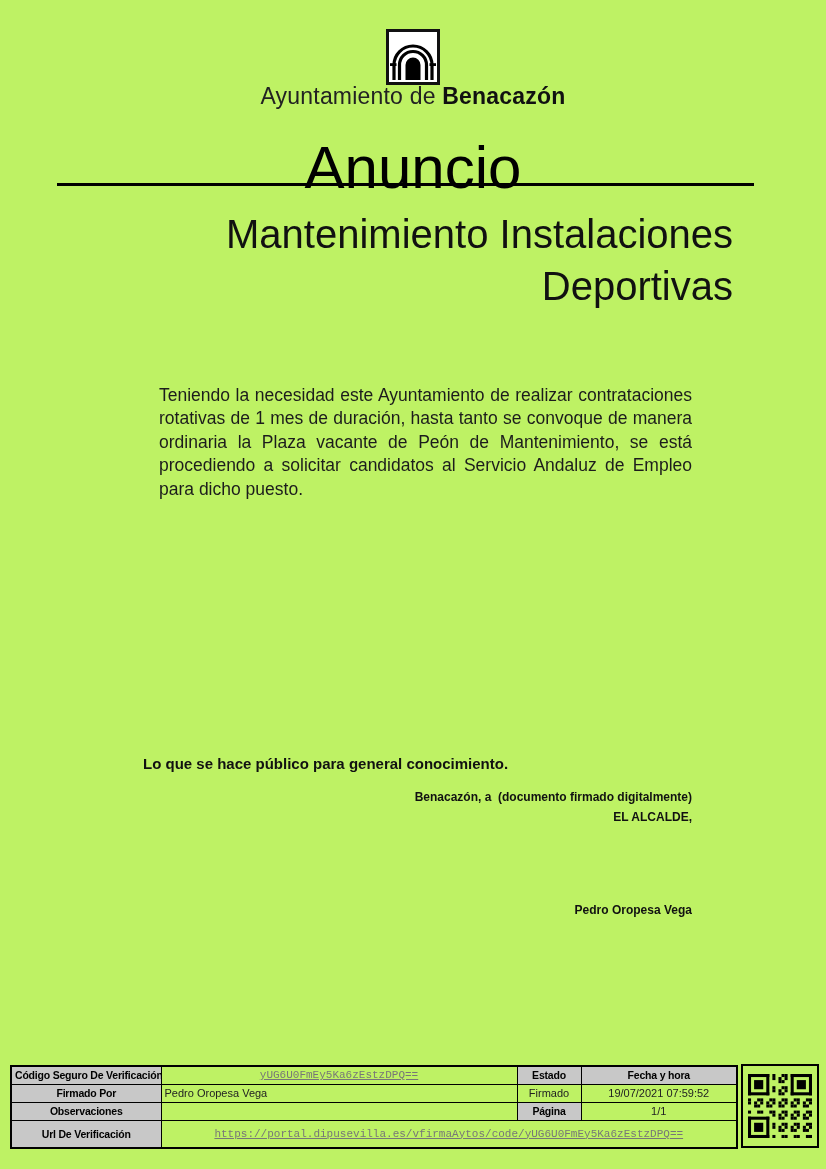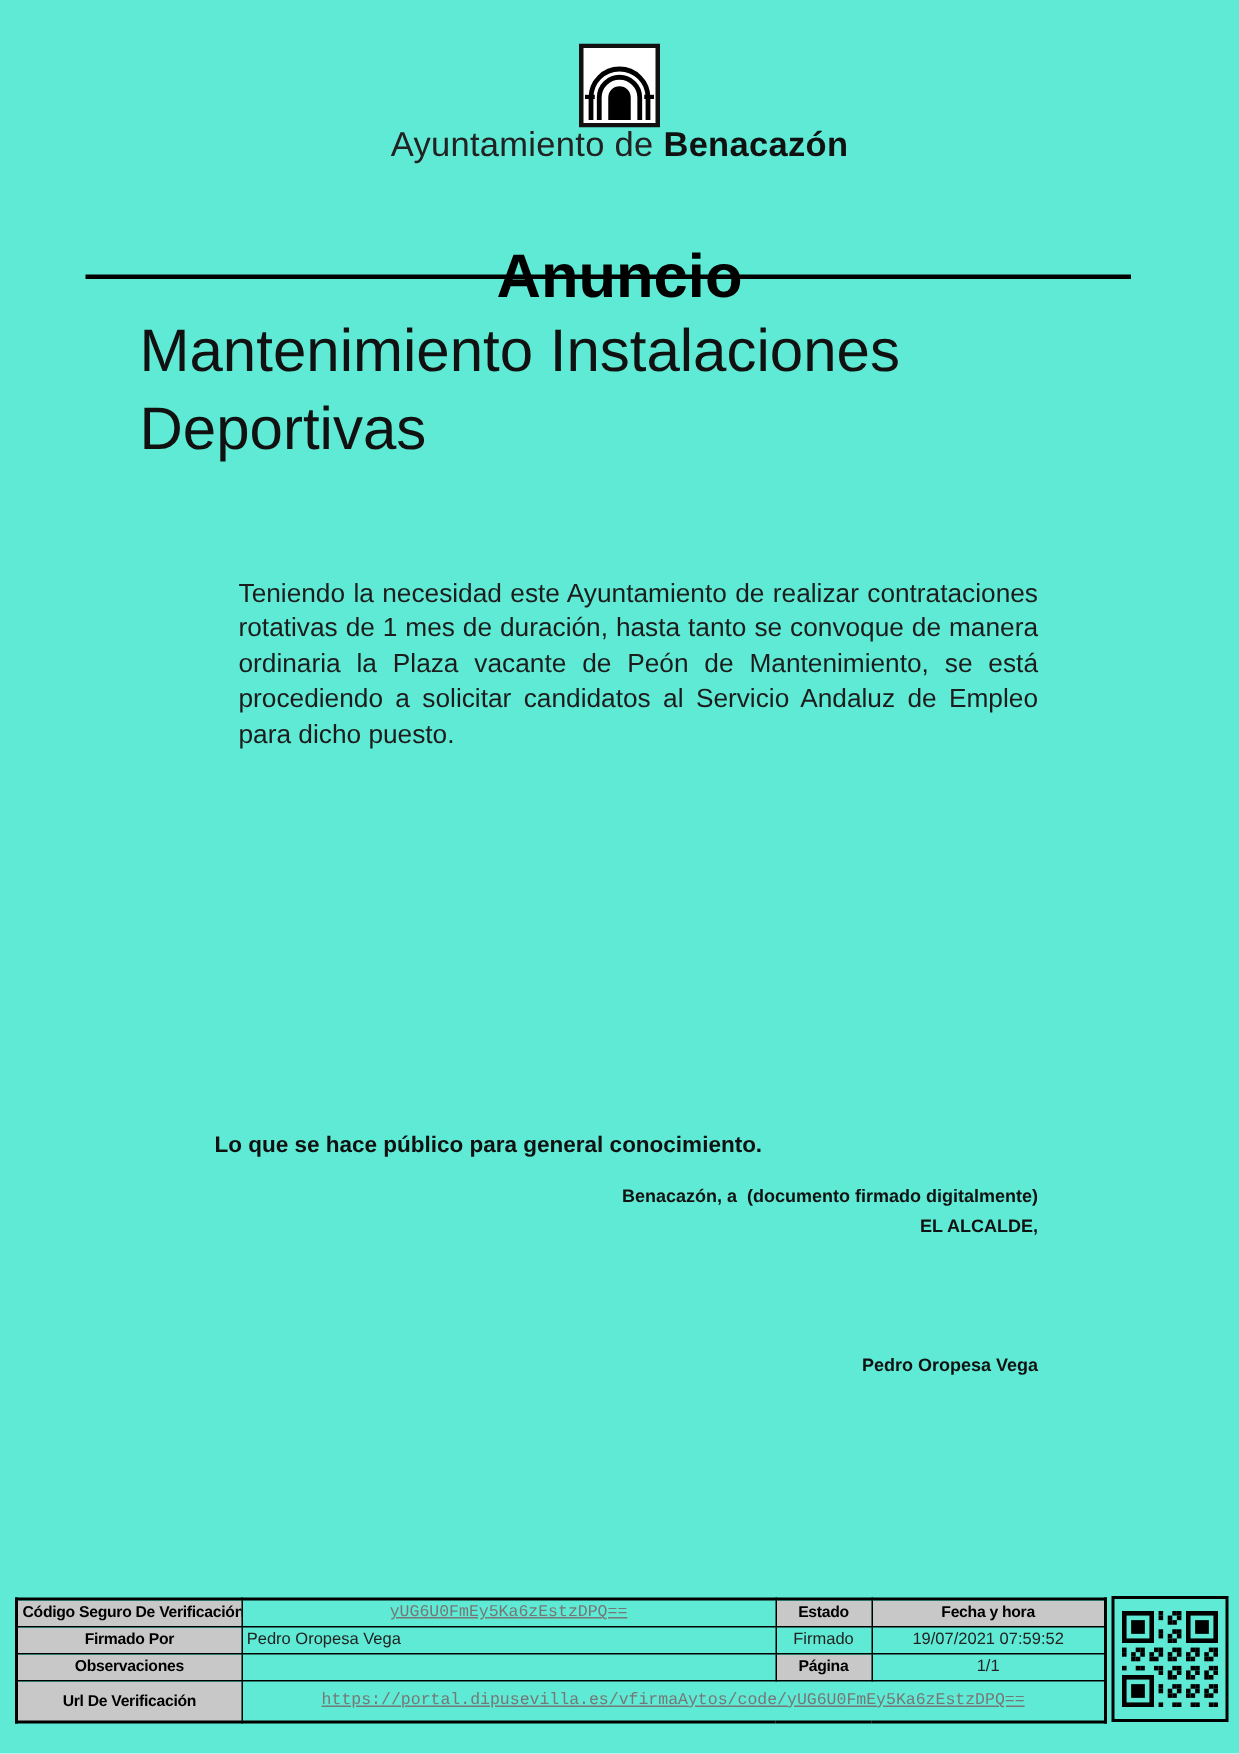--- a/index.html
+++ b/index.html
@@ -1,30 +1,30 @@
 <!DOCTYPE html>
 <html><head>
 <meta charset="utf-8">
 <style>
   html,body{margin:0;padding:0;background:#ffffff;}
   .page{
-    position:relative;width:826px;height:1169px;background:#5eead4;
+    position:relative;width:826px;height:1169px;background:#bef264;
     font-family:"Liberation Sans",sans-serif;color:#1a1a1a;overflow:hidden;
   }
   
   .logo{position:absolute;top:29px;left:50%;transform:translateX(-50%);}
   .org-line{position:absolute;top:83px;left:0;width:100%;text-align:center;
     font-size:23px;color:#222;letter-spacing:.2px;}
   .org-line b{font-weight:bold;color:#111;}
   
   .title-wrap{position:absolute;top:142px;left:0;width:100%;height:54px;}
   .title-rule{position:absolute;top:41px;left:57px;right:72px;height:3px;background:#000;}
-  .doc-title{position:relative;margin:16px;text-align:center;font-size:41px;line-height:52px;
-    font-weight:bold;color:#000;}
-  .doc-subtitle{position:absolute;top:208px;left:93px;width:640px;text-align:left;
+  .doc-title{position:relative;margin:0;text-align:center;font-size:60px;line-height:52px;
+    font-weight:normal;color:#000;}
+  .doc-subtitle{position:absolute;top:208px;left:93px;width:640px;text-align:right;
     font-size:40px;line-height:52px;font-weight:400;color:#111;}
   
   .body-text{position:absolute;top:384px;left:143px;width:549px;
     font-size:17.5px;line-height:23.4px;text-align:justify;hyphens:manual;color:#1c1c1c;}
   .body-text p{margin:0 0 24px 16px;}
   .closing{position:absolute;top:755px;left:143px;width:549px;
     font-size:15px;font-weight:bold;color:#111;}
   .sig{position:absolute;left:143px;width:549px;text-align:right;
     font-size:12px;font-weight:bold;color:#111;white-space:pre-wrap;}
   .sig-place{top:790px;}

